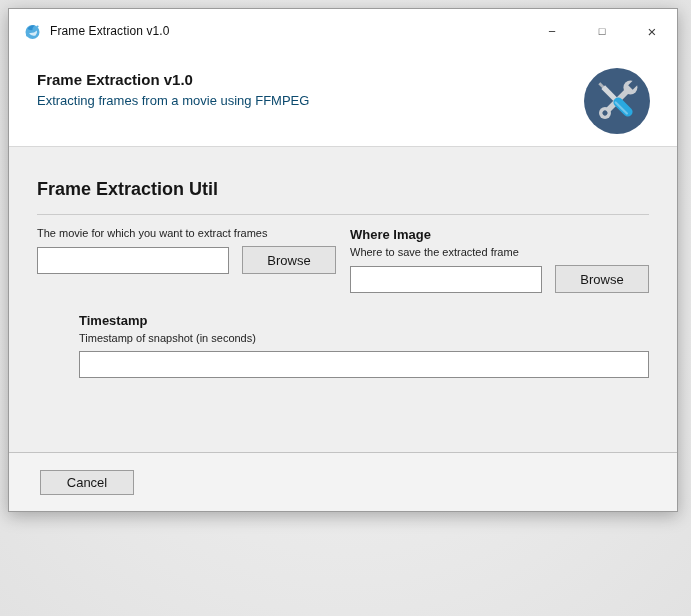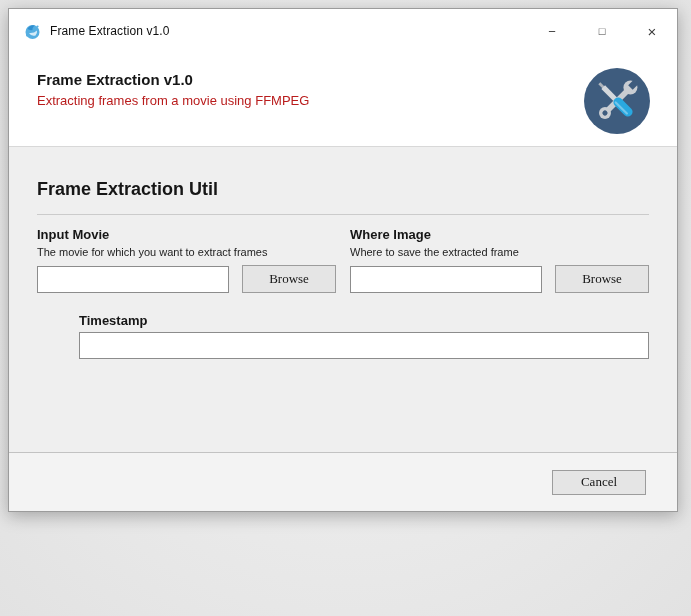--- a/index.html
+++ b/index.html
@@ -66,21 +66,21 @@
     flex: 0 0 94px;
   }
   .app-header h1 {
     font-size: 15px;
     font-weight: bold;
     color: #161616;
     margin-bottom: 5px;
   }
   .app-header p {
     font-size: 13px;
-    color: #b91c1c;
+    color: #0c4a6e;
   }
   .tools-badge {
     position: absolute;
     right: 26px;
     top: 14px;
     width: 68px;
     height: 68px;
   }
   
   .body-area {
@@ -131,37 +131,37 @@
     padding: 0 6px;
     min-width: 0;
     border-radius: 0;
     outline: none;
   }
   .btn {
     height: 28px;
     width: 94px;
     background: #e5e5e5;
     border: 1px solid #9c9c9c;
-    font-family: Liberation Serif, serif;
+    font-family: Liberation Sans, sans-serif;
     font-size: 13px;
     color: #161616;
     border-radius: 0;
     cursor: default;
     flex: 0 0 auto;
   }
   .timestamp-block { margin-top: 20px; margin-left: 42px; }
   .timestamp-block .text-input { width: 100%; height: 27px; display: block; }
   
   .footer {
     flex: 0 0 59px;
     background: #f3f3f3;
     border-top: 1px solid #c2c2c2;
     display: flex;
     align-items: center;
-    justify-content: flex-end;
+    justify-content: flex-start;
     gap: 28px;
     padding: 0 31px;
   }
   .footer .btn { height: 25px; }
 </style>
 </head>
 <body>
 
 <div class="stage">
   <div class="window">
@@ -210,40 +210,40 @@
         </g>
       </svg>
     </div>
 
     <div class="body-area">
       <div class="section-title">Frame Extraction Util</div>
       <hr class="section-divider">
 
       <div class="fields-grid">
         <div class="field">
-          <div class="field-label">Input Movie</div>
           <div class="field-desc">The movie for which you want to extract frames</div>
           <div class="field-row">
             <input type="text" class="text-input" value="" style="">
             <button class="btn">Browse</button>
           </div>
         </div>
 
         <div class="field">
           <div class="field-label">Where Image</div>
           <div class="field-desc">Where to save the extracted frame</div>
           <div class="field-row">
             <input type="text" class="text-input" value="" style="">
             <button class="btn">Browse</button>
           </div>
         </div>
       </div>
 
       <div class="timestamp-block">
         <div class="field-label">Timestamp</div>
+        <div class="field-desc">Timestamp of snapshot (in seconds)</div>
         <input type="text" class="text-input" value="" style="">
       </div>
     </div>
 
     <div class="footer">
       <button class="btn">Cancel</button>
     </div>
 
   </div>
 </div>

